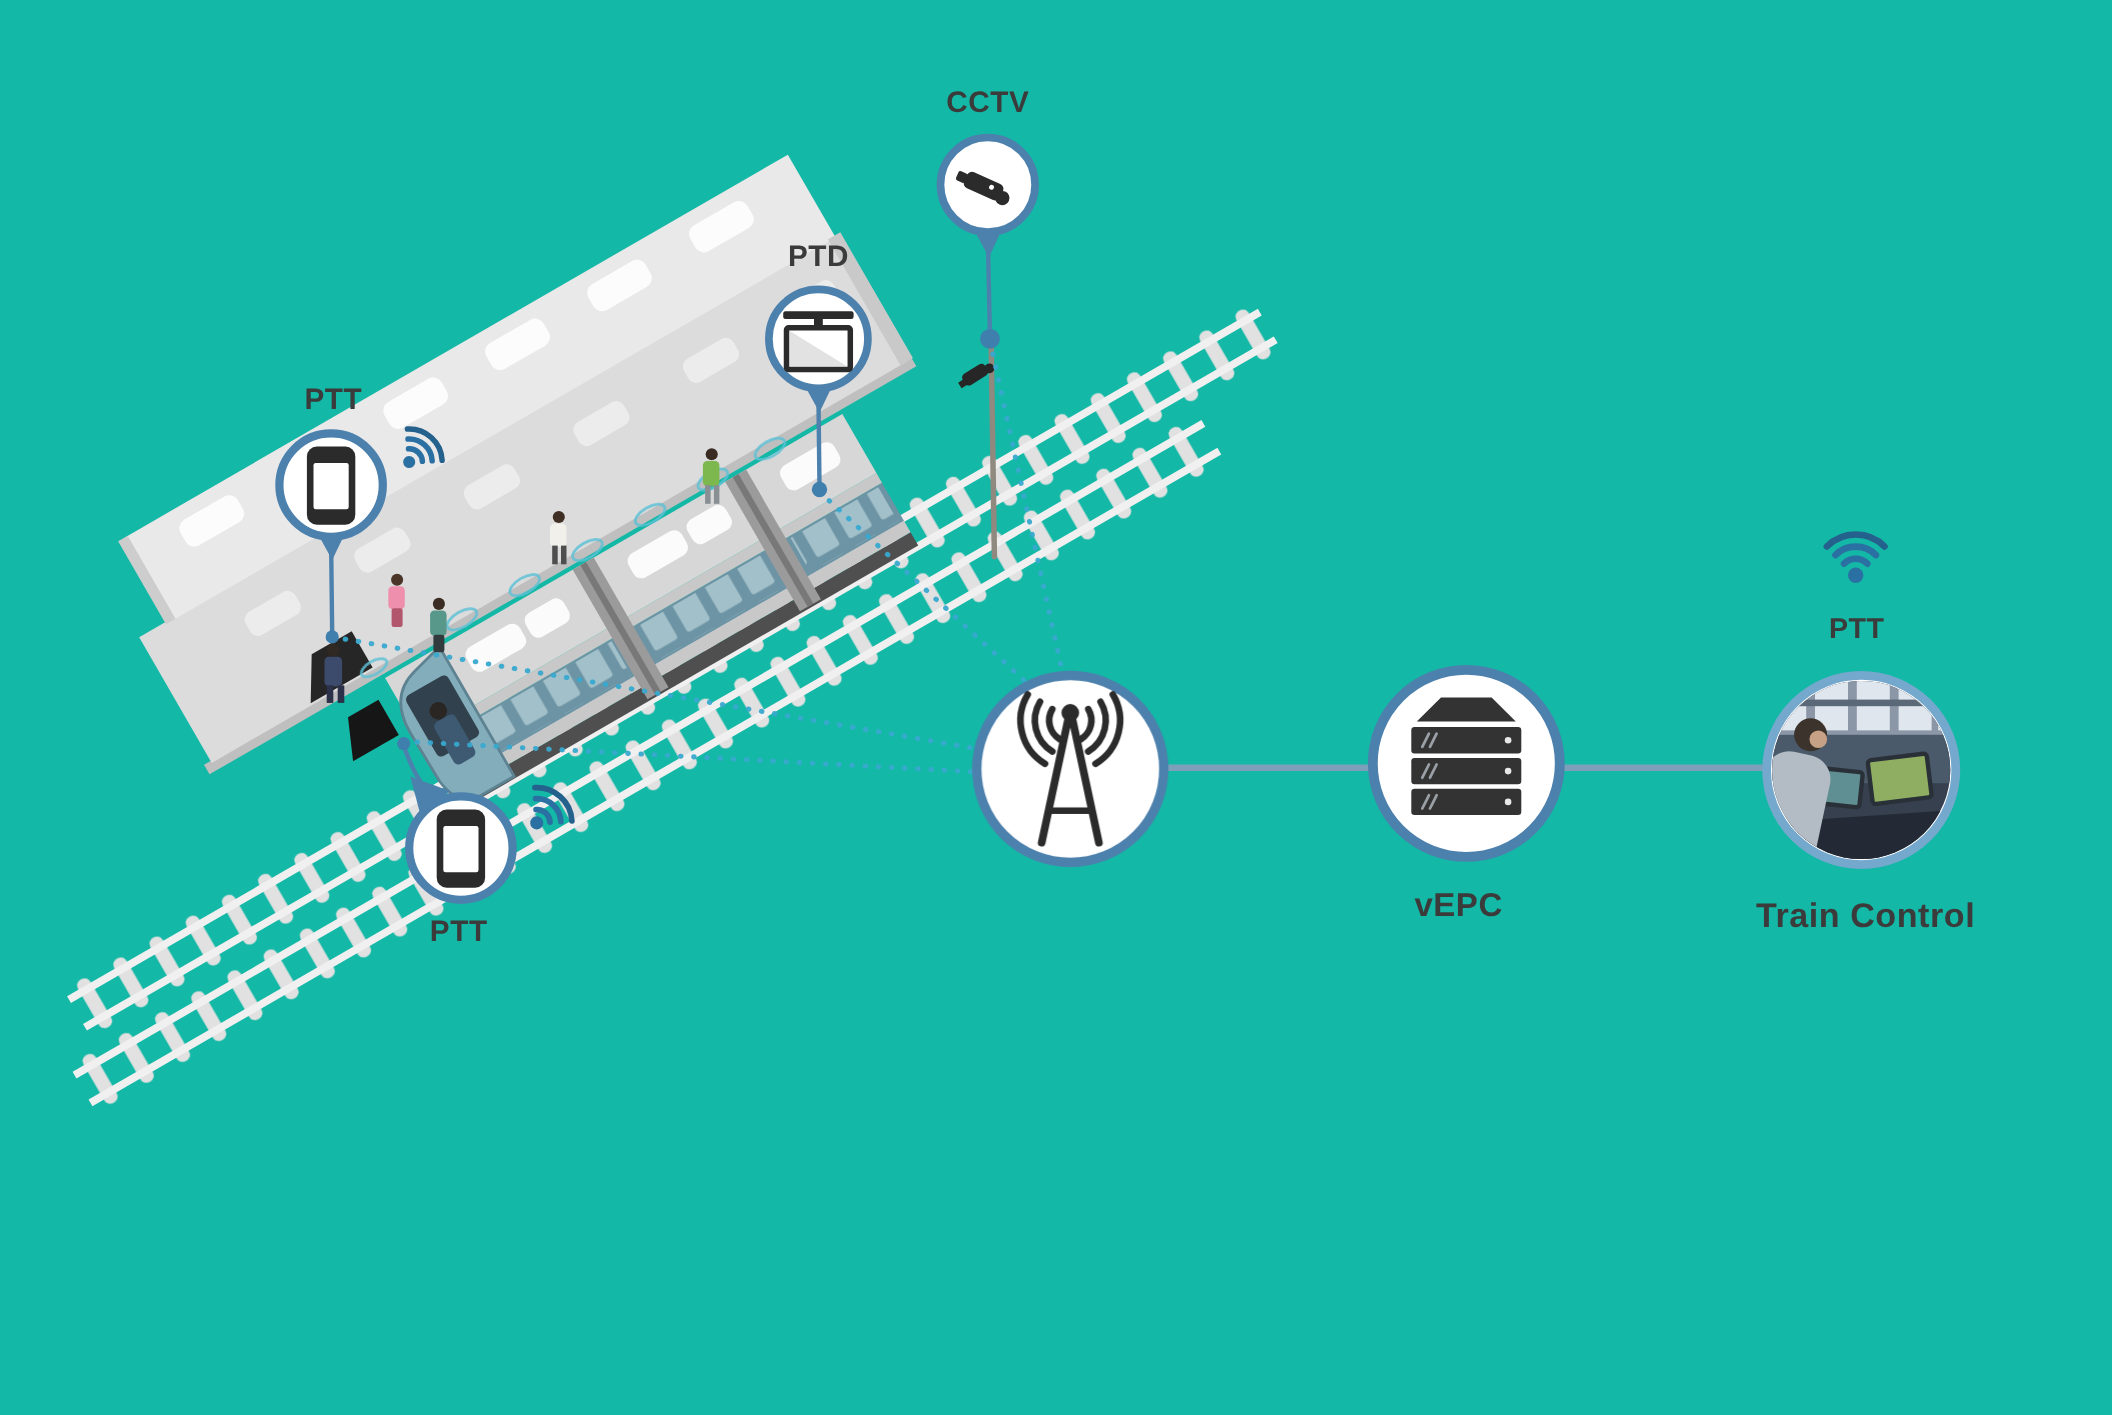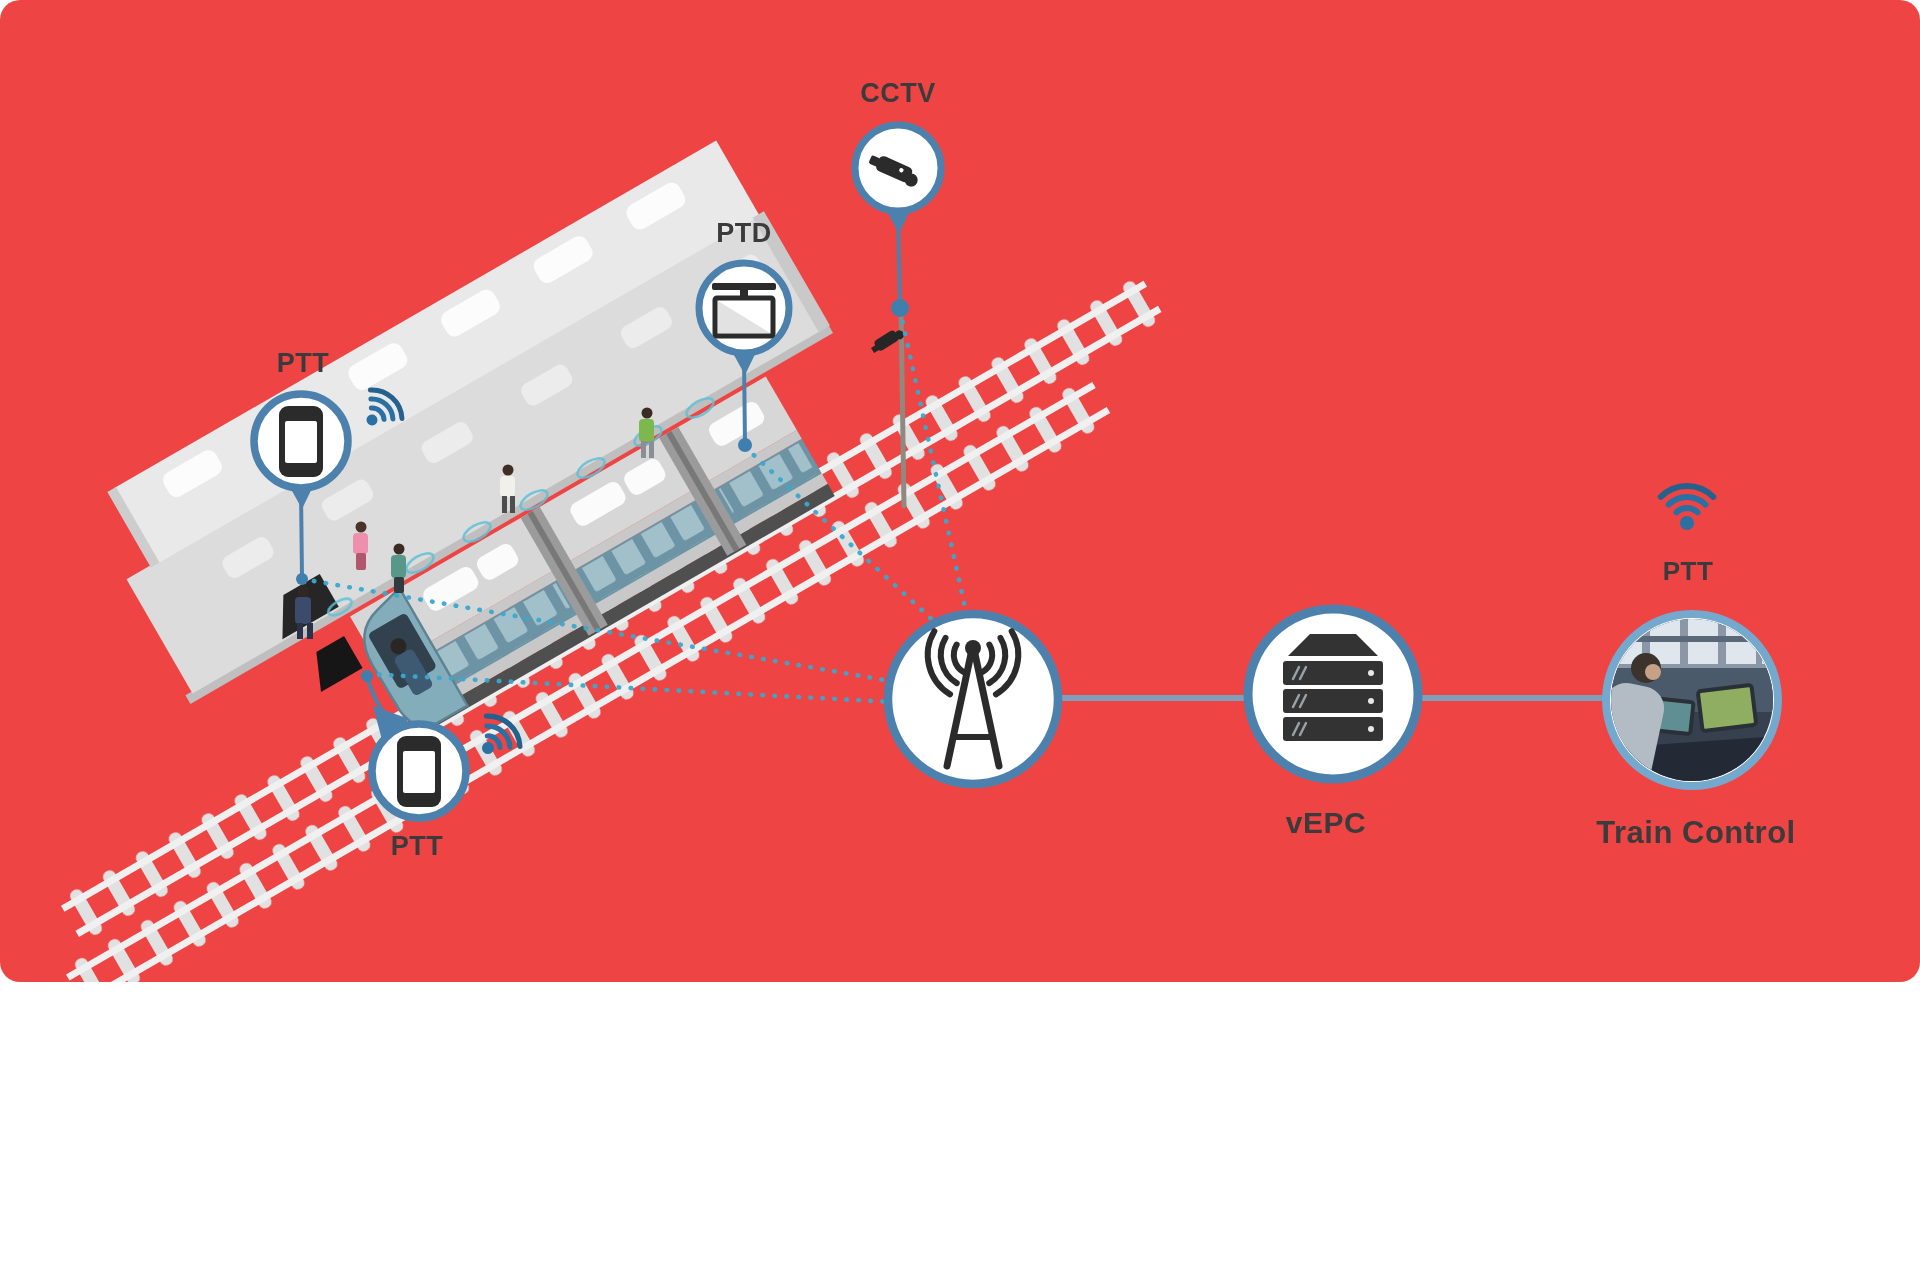--- a/index.html
+++ b/index.html
@@ -1,17 +1,17 @@
 <!DOCTYPE html>
 <html><head>
 <meta charset="utf-8">
 <style>
   html,body{margin:0;padding:0;background:#ffffff;}
-  .stage{position:relative;width:1920px;height:982px;background:#ef4444;overflow:hidden;
-         font-family:"Liberation Sans", sans-serif;border-radius:20px;}
+  .stage{position:relative;width:1920px;height:1286px;background:#14b8a6;overflow:hidden;
+         font-family:"Liberation Sans", sans-serif;}
   svg{display:block}
   text.node-label{font-family:"Liberation Sans", sans-serif;font-weight:700;fill:#3b3b3b;letter-spacing:.5px;}
 </style>
 </head>
 <body>
 
 <div class="stage">
 <svg width="1920" height="1286" viewBox="0 0 1920 1286">
   <defs>
     <pattern id="ties" x="0" y="-27" width="38" height="54" patternUnits="userSpaceOnUse">

